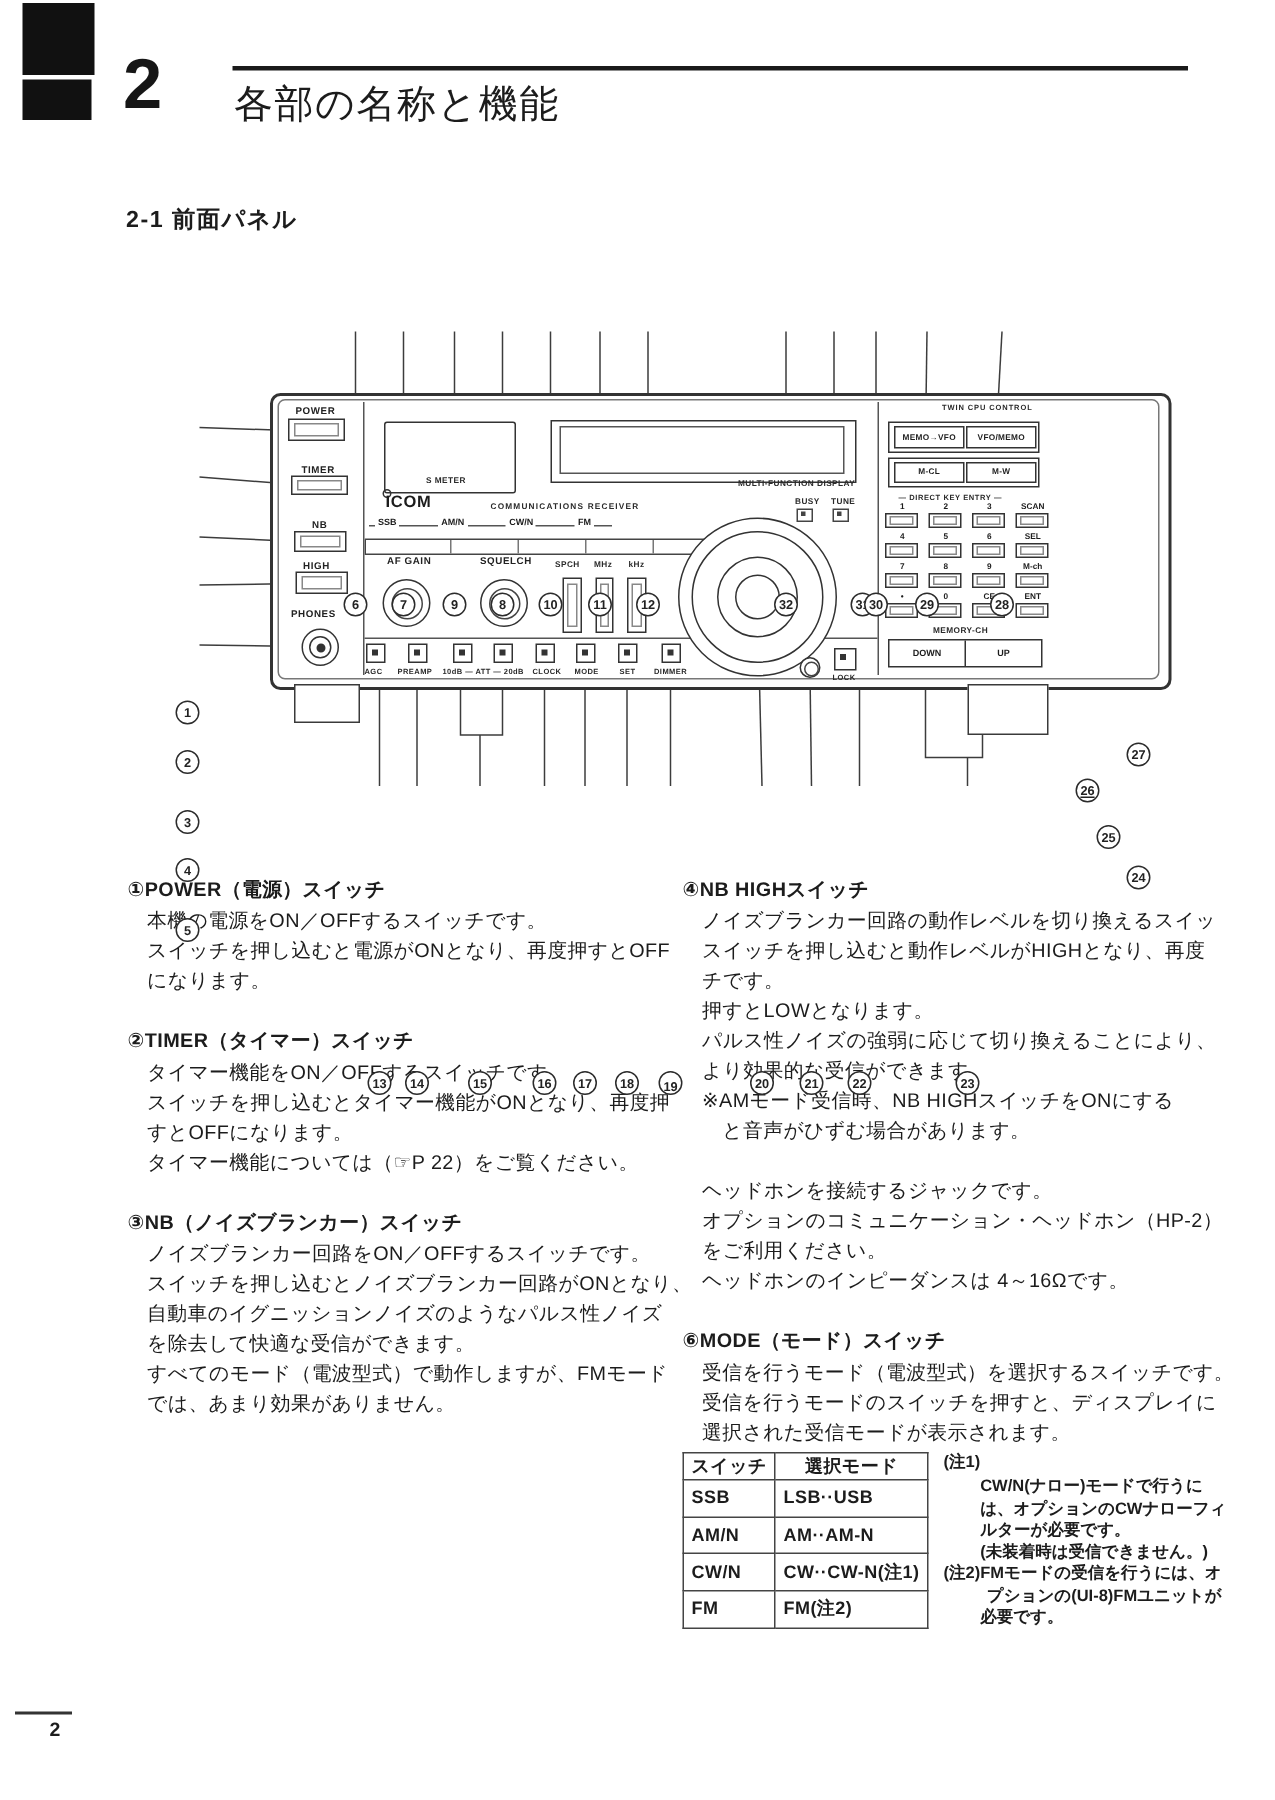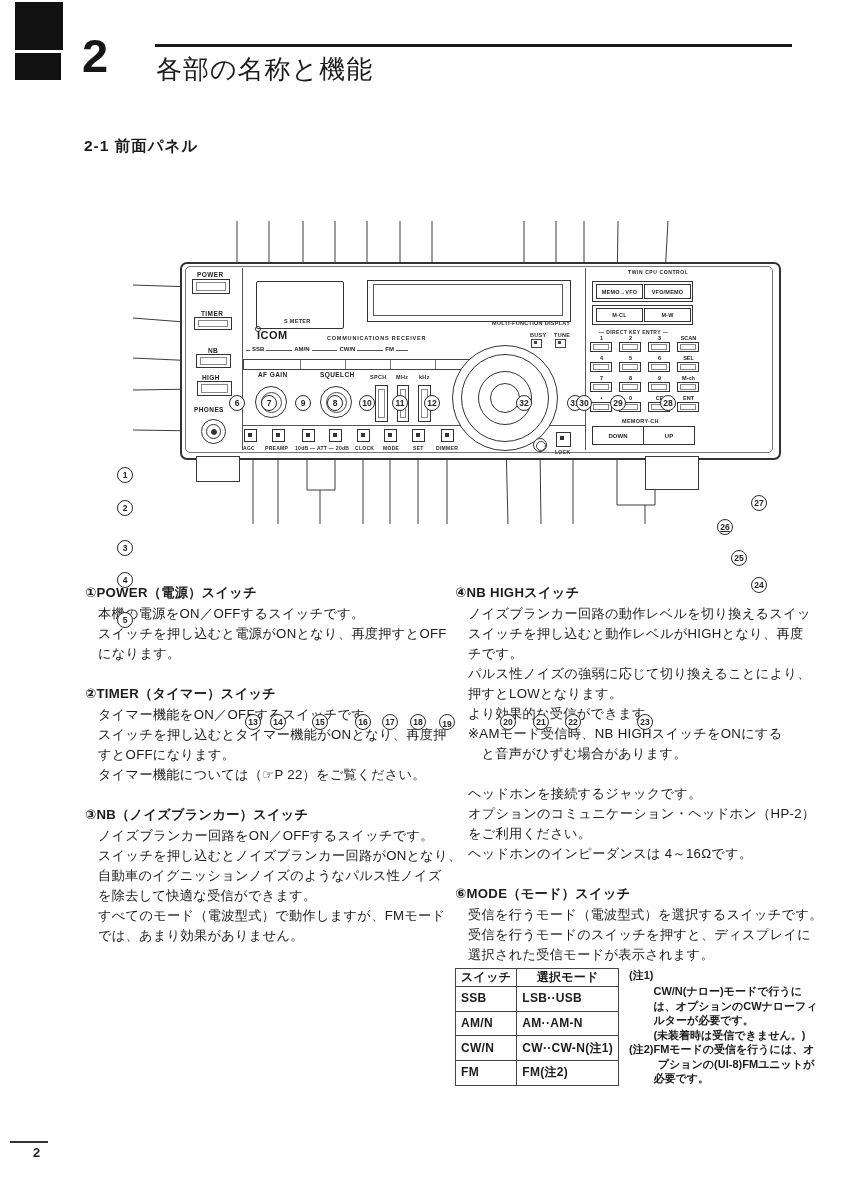--- a/index.html
+++ b/index.html
@@ -446,22 +446,22 @@
     </div>
   </div>
 
   <div class="col col-right">
     <div class="section">
       <div class="sec-title">④NB HIGHスイッチ</div>
       <div>
           <div class="sec-line">ノイズブランカー回路の動作レベルを切り換えるスイッ</div>
           <div class="sec-line">スイッチを押し込むと動作レベルがHIGHとなり、再度</div>
           <div class="sec-line">チです。</div>
+          <div class="sec-line">押すとLOWとなります。</div>
           <div class="sec-line">パルス性ノイズの強弱に応じて切り換えることにより、</div>
-          <div class="sec-line">押すとLOWとなります。</div>
           <div class="sec-line">より効果的な受信ができます。</div>
           <div class="sec-line">※AMモード受信時、NB HIGHスイッチをONにする</div>
           <div class="sec-line">　と音声がひずむ場合があります。</div>
         </div>
     </div>
     <div class="section">
       <div>
           <div class="sec-line">ヘッドホンを接続するジャックです。</div>
           <div class="sec-line">オプションのコミュニケーション・ヘッドホン（HP-2）</div>
           <div class="sec-line">をご利用ください。</div>

